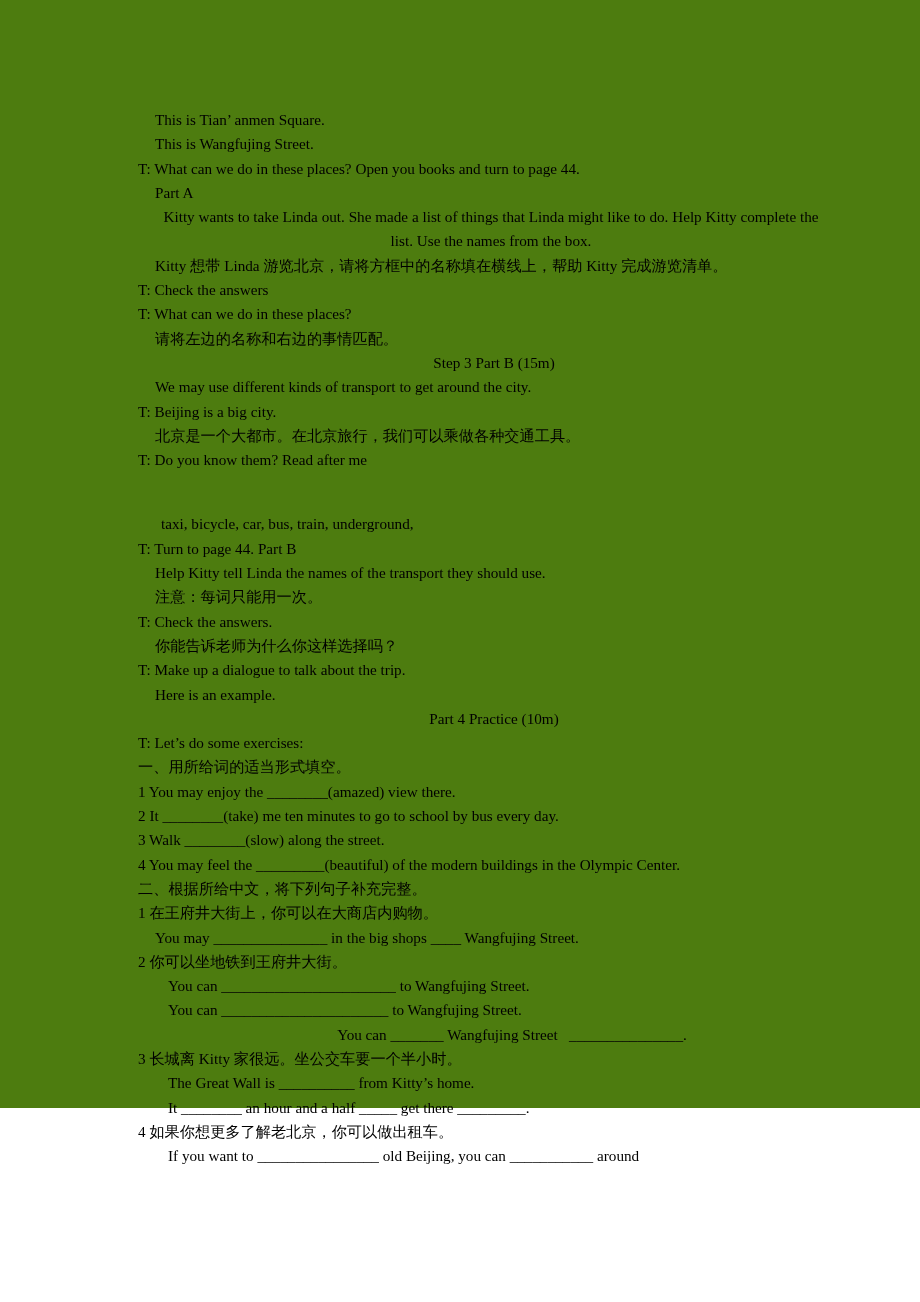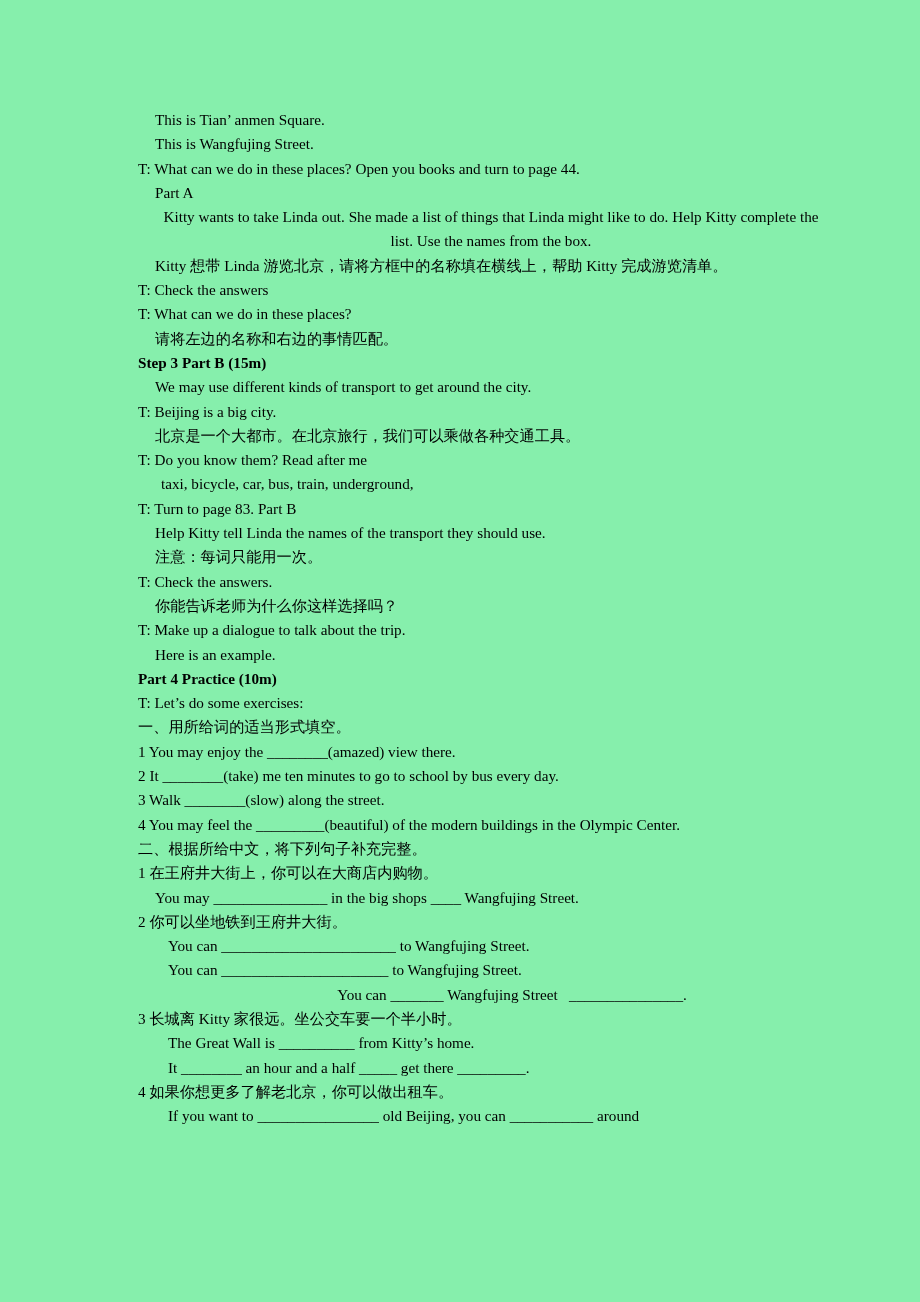--- a/index.html
+++ b/index.html
@@ -11,48 +11,48 @@
     width: 920px;
     height: 1302px;
     font-family: "Liberation Serif", "DejaVu Serif", serif;
     color: #000000;
     -webkit-font-smoothing: antialiased;
   }
 
   .page {
     position: relative;
     width: 920px;
-    height: 1302px;
+    height: 1108px;
     box-sizing: border-box;
     padding: 108px 70px 0 138px;
-    background: #86efac;
+    background: #4d7c0f;
   }
 
   .doc-body {
     font-size: 15.2px;
     line-height: 24.3px;
   }
 
   
   .ln {
     white-space: pre-wrap;
     margin: 0;
     padding: 0;
     font-size: 15.2px;
     line-height: 24.3px;
   }
 
   
   .i0  { padding-left: 0px;  }
   .i1  { padding-left: 17px; }
-  .i2  { padding-left: 23px; }
+  .i2  { padding-left: 23px; margin-top: 40px; }
   .i3  { padding-left: 30px; }
   .i4  { padding-left: 36px; text-align: center; }
 
-  .bold { font-weight: bold; }
+  .bold { font-weight: normal; text-align: center; }
 
   
   .para {
     white-space: normal;
     padding-left: 17px;
     text-indent: 0;
     max-width: 672px;
     text-align: center;
   }
 </style>
@@ -69,21 +69,21 @@
       <div class="ln i1">Kitty 想带 Linda 游览北京，请将方框中的名称填在横线上，帮助 Kitty 完成游览清单。</div>
       <div class="ln i0">T: Check the answers</div>
       <div class="ln i0">T: What can we do in these places?</div>
       <div class="ln i1">请将左边的名称和右边的事情匹配。</div>
       <div class="ln i0 bold">Step 3 Part B (15m)</div>
       <div class="ln i1">We may use different kinds of transport to get around the city.</div>
       <div class="ln i0">T: Beijing is a big city.</div>
       <div class="ln i1">北京是一个大都市。在北京旅行，我们可以乘做各种交通工具。</div>
       <div class="ln i0">T: Do you know them? Read after me</div>
       <div class="ln i2">taxi, bicycle, car, bus, train, underground,</div>
-      <div class="ln i0">T: Turn to page 83. Part B</div>
+      <div class="ln i0">T: Turn to page 44. Part B</div>
       <div class="ln i1">Help Kitty tell Linda the names of the transport they should use.</div>
       <div class="ln i1">注意：每词只能用一次。</div>
       <div class="ln i0">T: Check the answers.</div>
       <div class="ln i1">你能告诉老师为什么你这样选择吗？</div>
       <div class="ln i0">T: Make up a dialogue to talk about the trip.</div>
       <div class="ln i1">Here is an example.</div>
       <div class="ln i0 bold">Part 4 Practice (10m)</div>
       <div class="ln i0">T: Let’s do some exercises:</div>
       <div class="ln i0">一、用所给词的适当形式填空。</div>
       <div class="ln i0">1 You may enjoy the ________(amazed) view there.</div>

